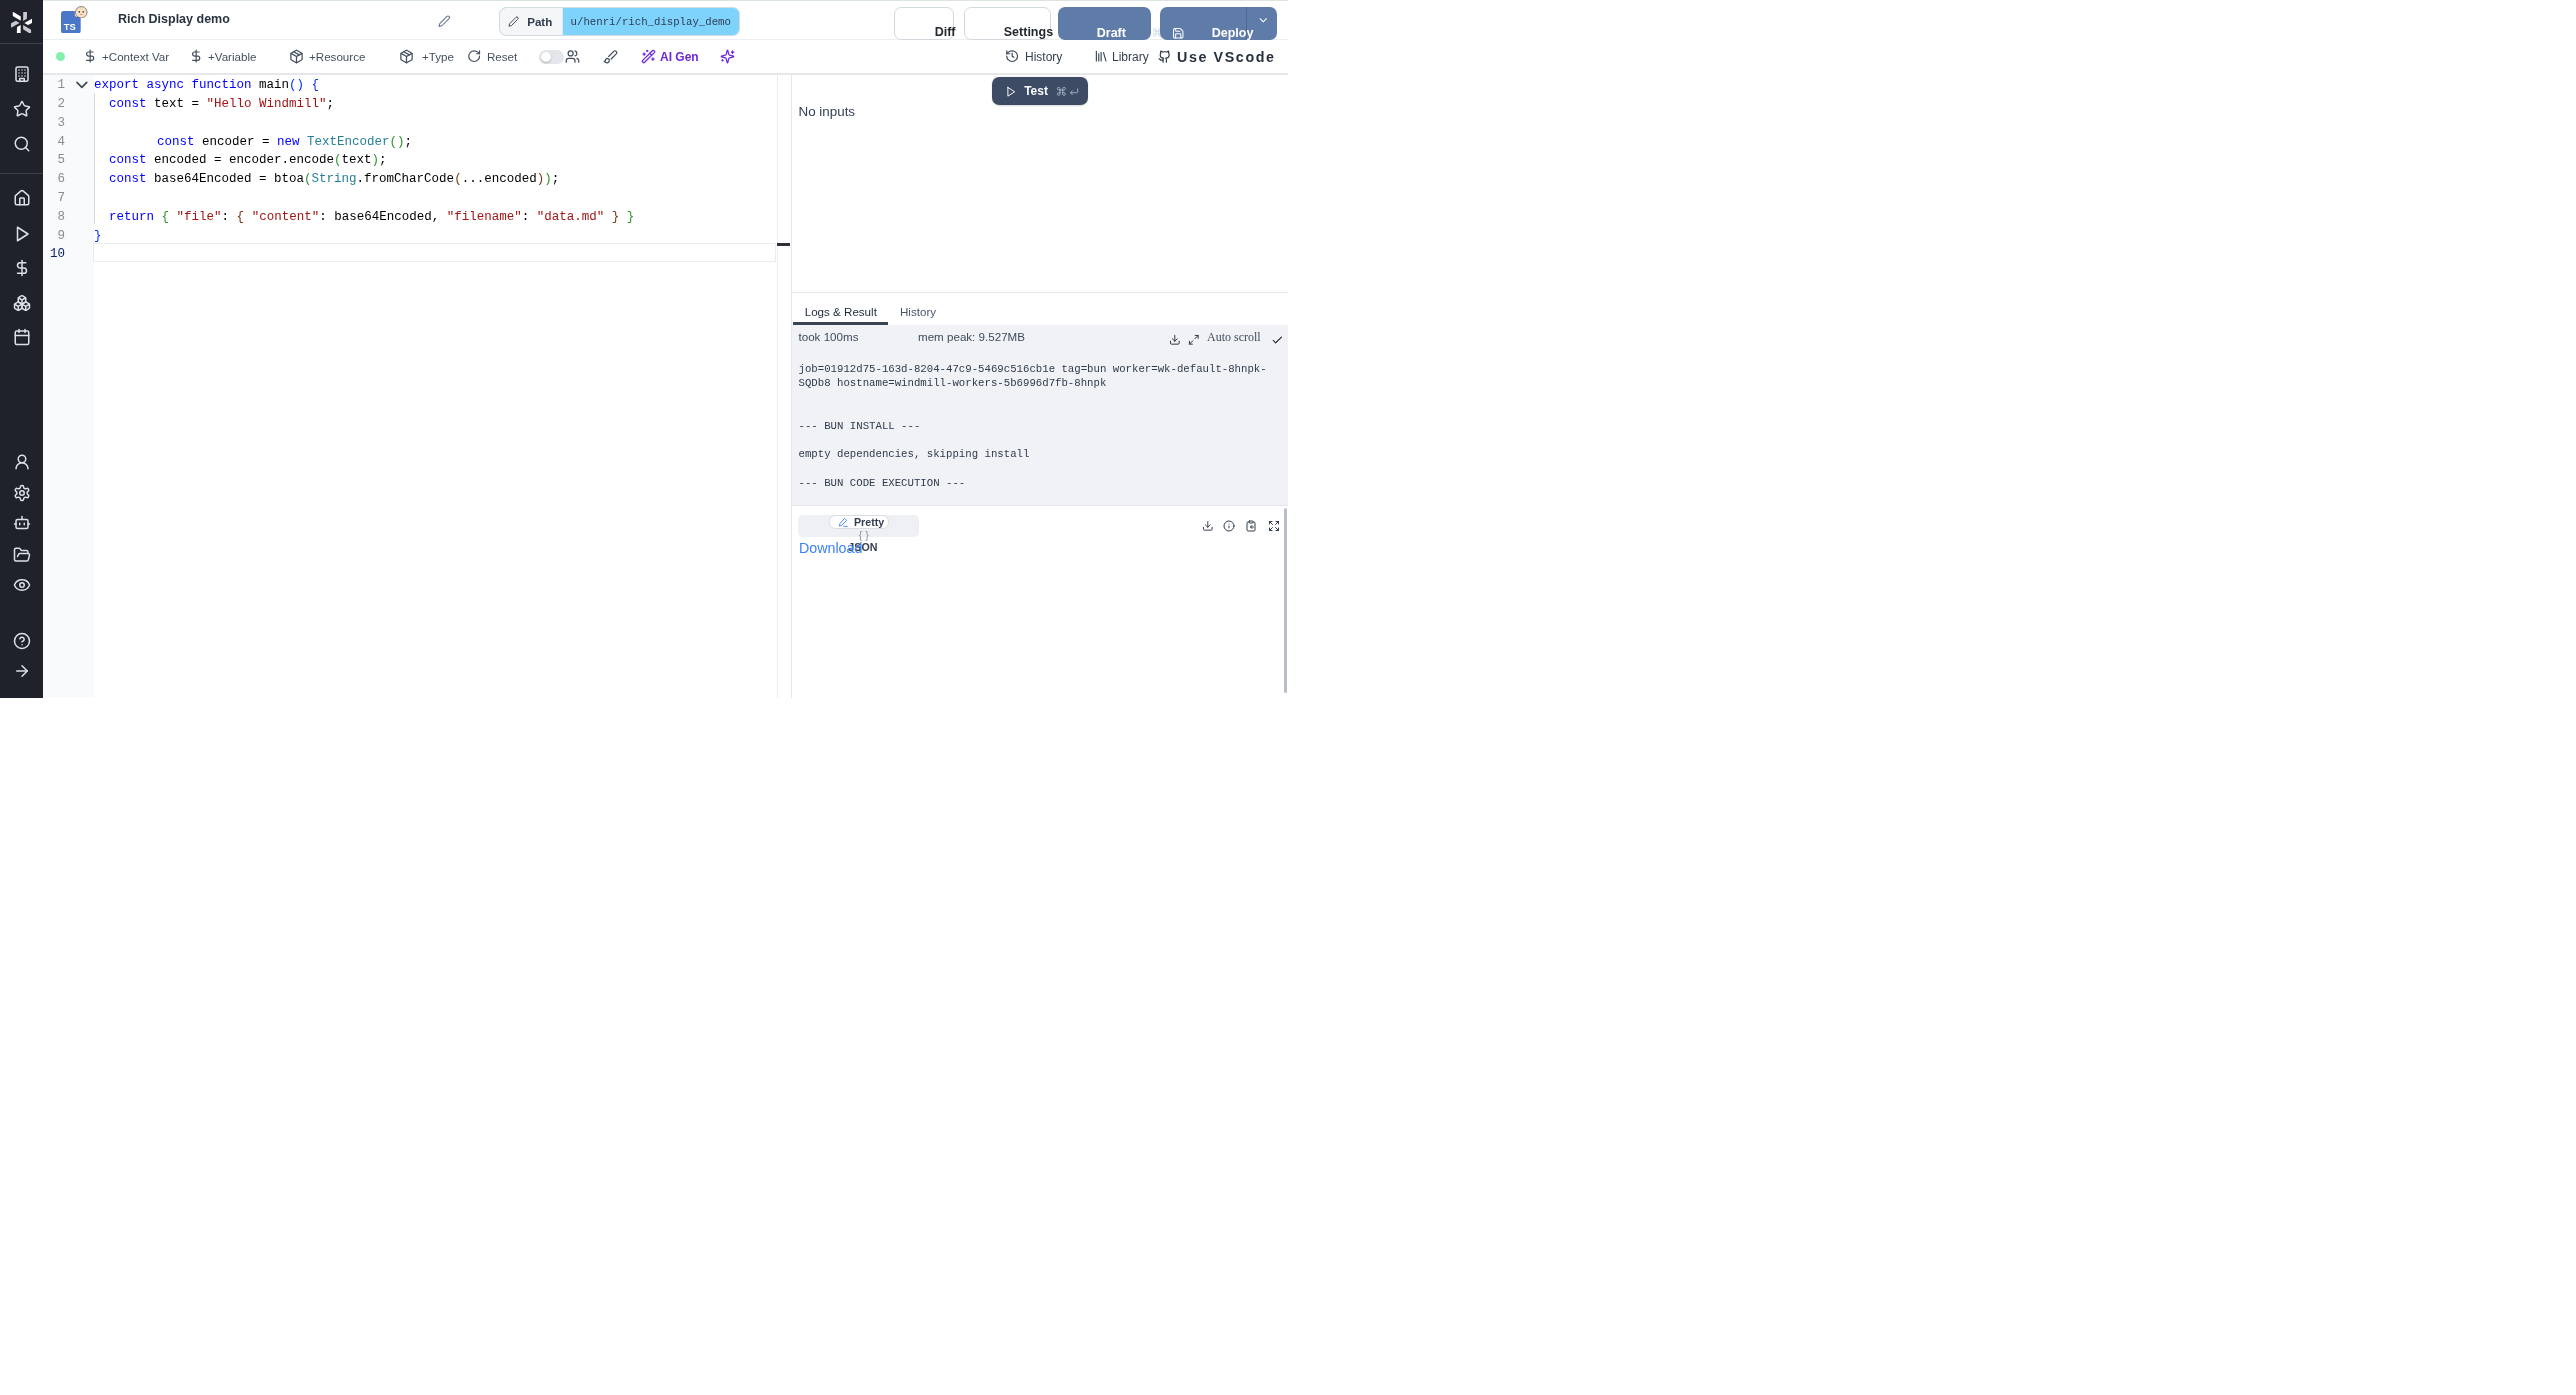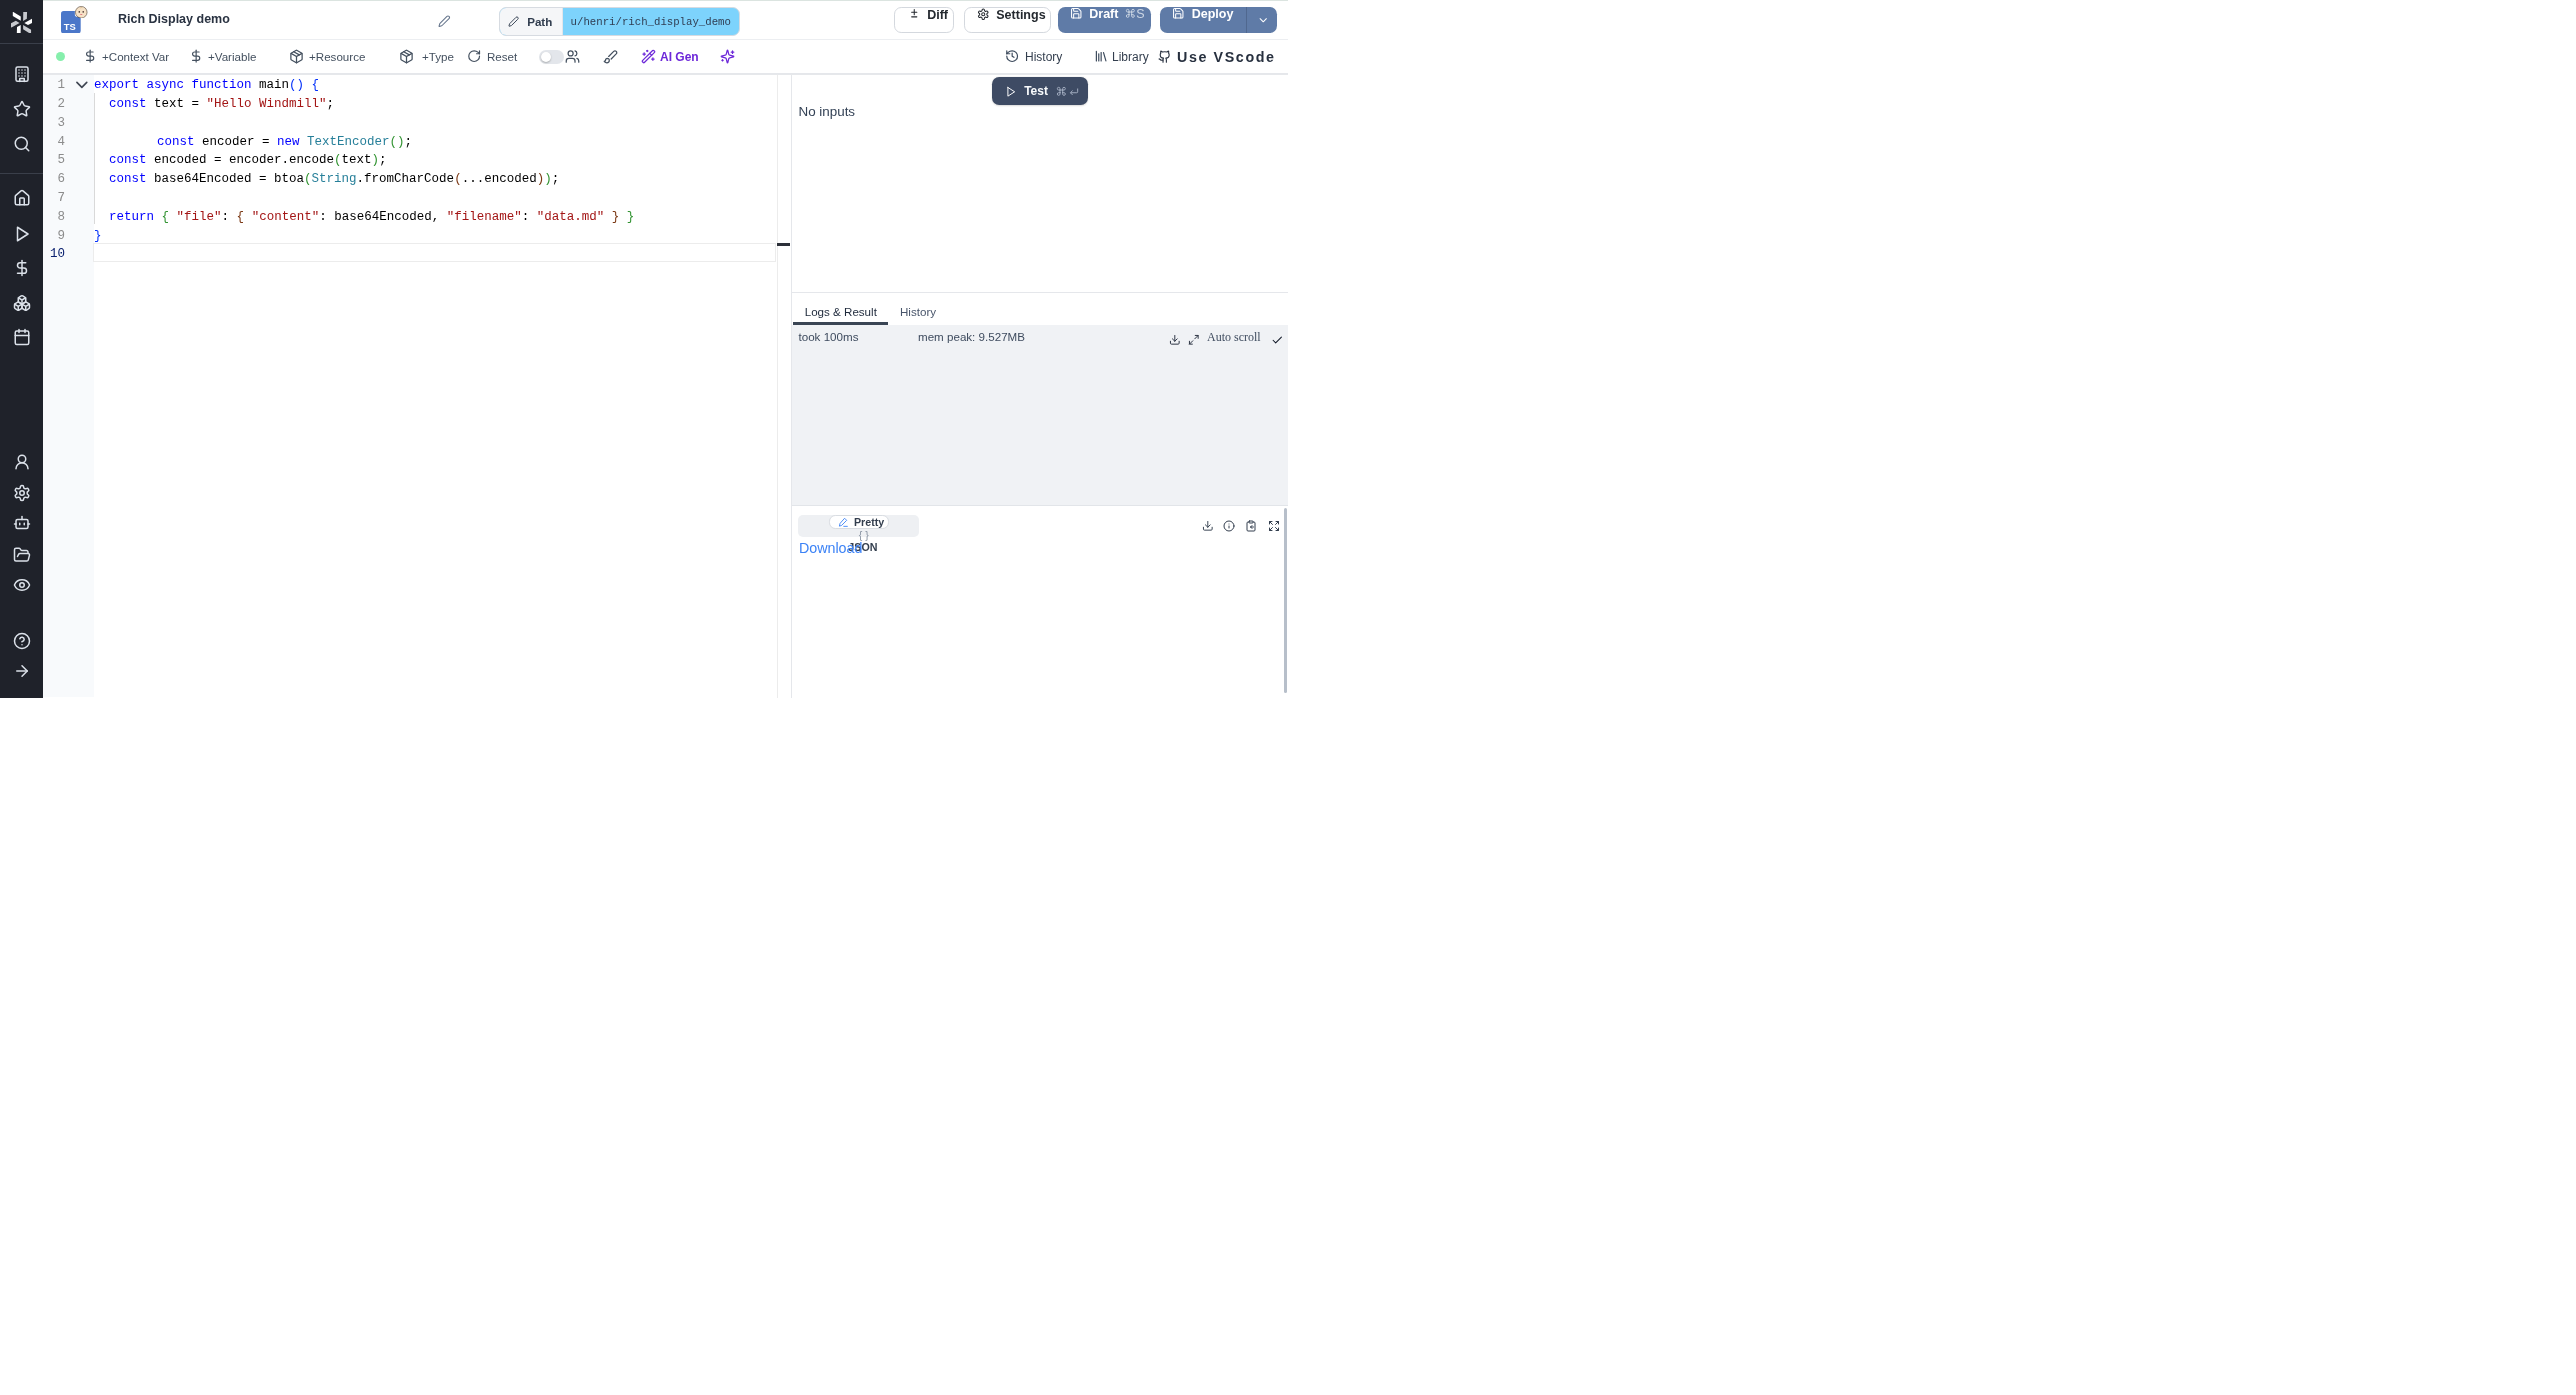--- a/index.html
+++ b/index.html
@@ -8,21 +8,21 @@
   .abs { position:absolute; }
   svg { display:block; }
   .ic { stroke:currentColor; fill:none; stroke-width:2; stroke-linecap:round; stroke-linejoin:round; }
   
   #sidebar { left:0; top:0; width:43px; height:698px; background:#1f222a; }
   .sb-ic { position:absolute; left:12.5px; width:18px; height:18px; color:#dbe1e9; }
   .sb-sep { position:absolute; left:0px; width:43px; height:0.9px; background:#3a3f4a; }
   
   #header { left:43px; top:0; width:1245px; height:40px; background:#fff; border-bottom:0.9px solid #eceef1; }
   #topstrip { left:43px; top:0; width:1245px; height:1.3px; background:#dbe4e0; z-index:50; }
-  .btn { position:absolute; top:6.7px; height:26px; border:0.9px solid #d4d8de; border-radius:7.2px; background:#fff; display:flex; align-items:flex-start; font-weight:700; font-size:12.5px; color:#24292f; }
+  .btn { position:absolute; top:6.7px; height:33px; border:0.9px solid #d4d8de; border-radius:7.2px; background:#fff; display:flex; align-items:flex-end; font-weight:700; font-size:12.5px; color:#24292f;gap:20px; }
   .btn-dark { background:#5f7ba7; border:none; color:#fff; }
   
   #toolbar { left:43px; top:40px; width:1245px; height:34px; background:#fff; border-bottom:0.9px solid #e5e7eb; }
   .tb-item { position:absolute; top:0; height:33px; display:flex; align-items:center; color:#44505f; font-size:11.6px; font-weight:500; }
   
   #gutter { left:43px; top:74px; width:51px; height:623px; background:#f8fafc; }
   .lnum { position:absolute; width:22px; text-align:right; font-family:"Liberation Mono", monospace; font-size:12.5px; line-height:19px; color:#8c8c8c; }
   .cl { position:absolute; left:51px; font-family:"Liberation Mono", monospace; font-size:12.5px; line-height:19px; white-space:pre; color:#000; }
   .kw { color:#0000ff; } .str { color:#a31515; } .typ { color:#267f99; }
   .b1 { color:#0431fa; } .b2 { color:#319331; } .b3 { color:#7b3814; }
@@ -367,20 +367,29 @@
       <svg class="abs ic" style="left:396px;top:9.4px;color:#27303f;" width="11.6" height="11.6" viewBox="0 0 24 24" stroke-width="2">
         <polyline points="15 3 21 3 21 9"></polyline>
         <polyline points="9 21 3 21 3 15"></polyline>
         <line x1="21" x2="14" y1="3" y2="10"></line>
         <line x1="3" x2="10" y1="21" y2="14"></line>
       </svg>
       <div class="abs" style="left:415px;top:4.9px;font-size:12px;color:#3f4c5f;font-family:Liberation Serif, serif;">Auto scroll</div>
       <svg class="abs ic" style="left:479px;top:8.5px;color:#111827;" width="12.5" height="12.5" viewBox="0 0 24 24" stroke-width="3">
         <path d="M20 6 9 17l-5-5"></path>
       </svg>
+      <pre class="mono12" style="position:absolute;left:6.5px;top:37px;line-height:14.2px;color:#2e3a4d;font-family:'Liberation Mono',monospace;">job=01912d75-163d-8204-47c9-5469c516cb1e tag=bun worker=wk-default-8hnpk-
+SQDb8 hostname=windmill-workers-5b6996d7fb-8hnpk
+
+
+--- BUN INSTALL ---
+
+empty dependencies, skipping install
+
+--- BUN CODE EXECUTION ---</pre>
     </div>
 
     <div class="abs" style="left:6.4px;top:441px;width:121px;height:21.6px;background:#eef0f3;border-radius:5px;display:flex;align-items:center;flex-direction:column;">
       <div style="height:21.6px;width:60px;background:#fff;border:0.9px solid #d9dde2;border-radius:6.3px;display:flex;align-items:center;">
         <svg class="ic" style="margin-left:8px;color:#3b82f6;" width="10.7" height="10.7" viewBox="0 0 24 24" stroke-width="2">
           <path d="M13 21h8"></path>
           <path d="m15.5 3.5 4 4L8 19l-5 1.5L4.5 15Z"></path>
         </svg>
         <span style="margin-left:5.4px;font-size:10.7px;font-weight:700;color:#333e4e;">Pretty</span>
       </div>

